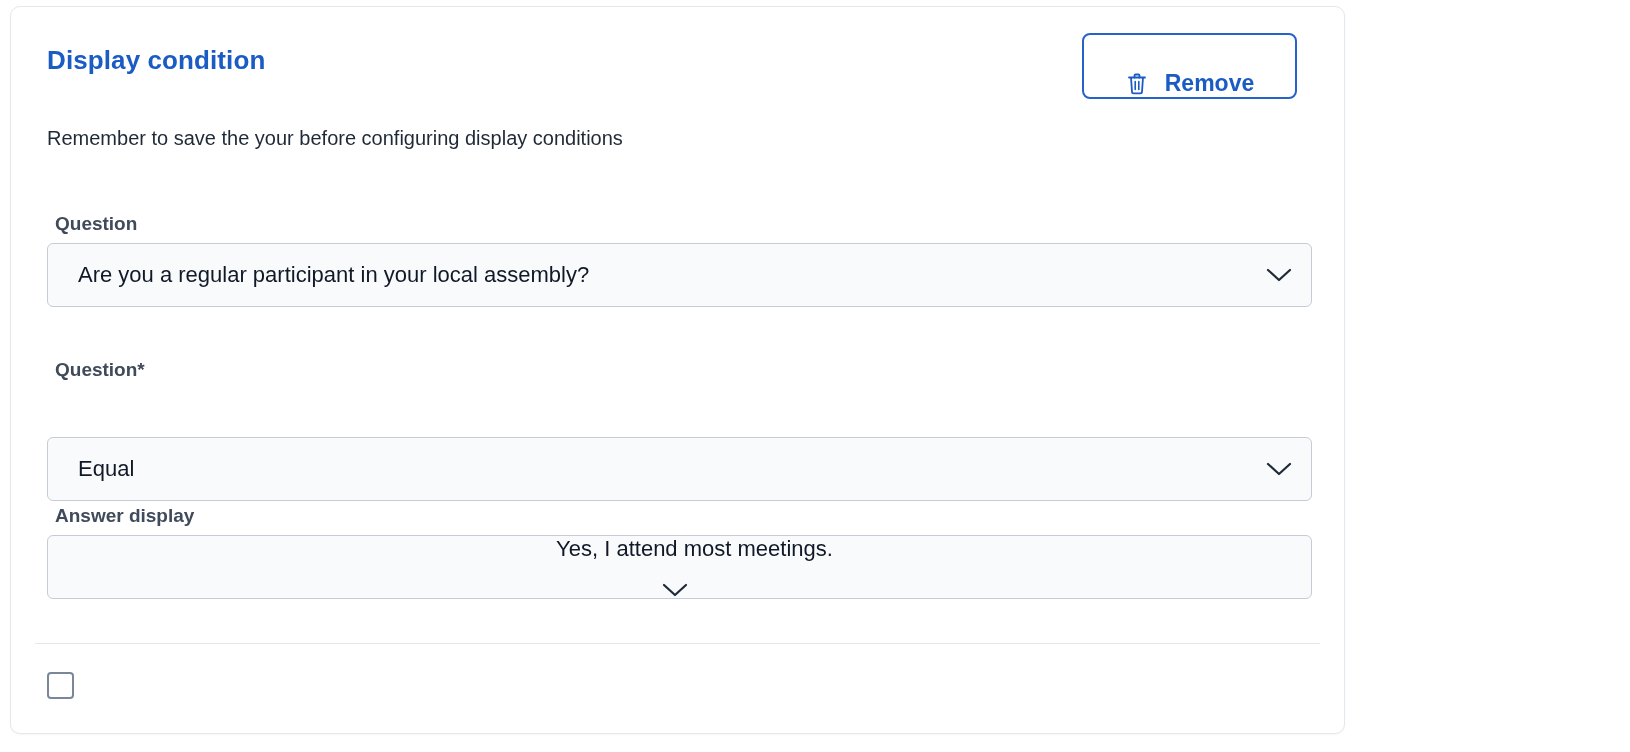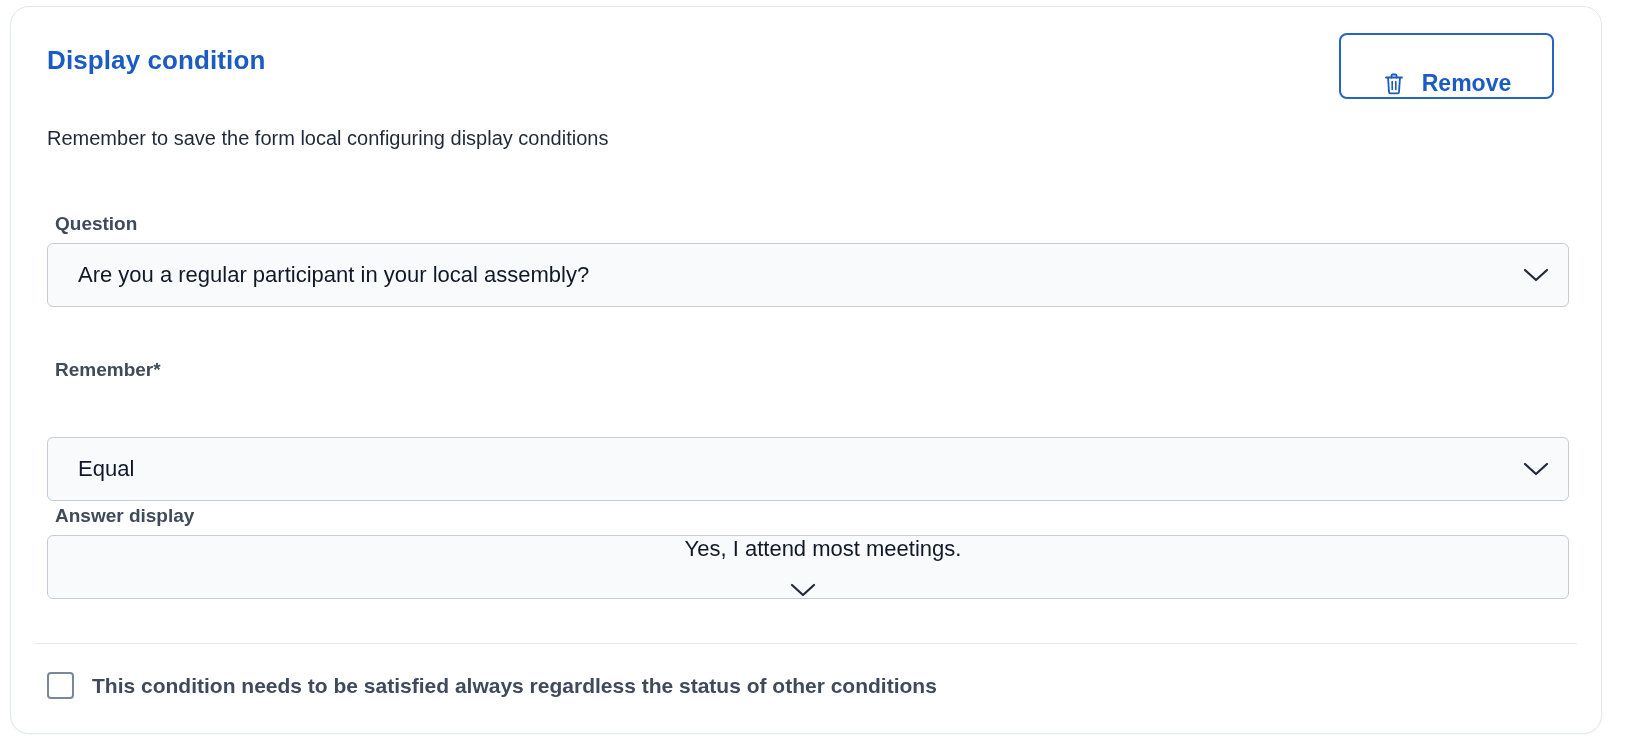--- a/index.html
+++ b/index.html
@@ -11,25 +11,25 @@
   body {
     width: 1630px;
     height: 752px;
     overflow: hidden;
   }
 
   .panel {
     position: absolute;
     left: 10px;
     top: 6px;
-    width: 1592px;
+    width: 1335px;
     height: 728px;
     background: #ffffff;
     border: 1px solid #e3e7ee;
-    border-radius: 19px;
+    border-radius: 10px;
     box-sizing: border-box;
     box-shadow: 0 1px 2px rgba(16,24,40,0.04);
   }
 
   .panel-inner {
     position: absolute;
     left: 24px;
     right: 24px;
     top: 0;
     bottom: 0;
@@ -181,33 +181,33 @@
             <path d="M3 5.5h16" stroke="#1b5bc4" stroke-width="1.8" stroke-linecap="round"></path>
             <path d="M8.5 5.5V3.6c0-.6.5-1.1 1.1-1.1h2.8c.6 0 1.1.5 1.1 1.1v1.9" stroke="#1b5bc4" stroke-width="1.8" stroke-linecap="round"></path>
             <path d="M5 5.5l1 14.2c0 .9.8 1.6 1.7 1.6h6.6c.9 0 1.7-.7 1.7-1.6l1-14.2" stroke="#1b5bc4" stroke-width="1.8" stroke-linejoin="round"></path>
             <path d="M9.2 9.5v8M12.8 9.5v8" stroke="#1b5bc4" stroke-width="1.6" stroke-linecap="round"></path>
           </svg>
         </span>
         <span>Remove</span>
       </div>
     </div>
 
-    <div class="hint">Remember to save the form local configuring display conditions</div>
+    <div class="hint">Remember to save the your before configuring display conditions</div>
 
     <div class="field-label label-question">Question</div>
     <div class="select-box select-question">
       <div class="select-value">Are you a regular participant in your local assembly?</div>
       <div class="chevron">
         <svg width="26" height="16" viewBox="0 0 26 16" fill="none" xmlns="http://www.w3.org/2000/svg">
           <path d="M2 3l11 10L24 3" stroke="#1f2937" stroke-width="2.2" stroke-linecap="round" stroke-linejoin="round"></path>
         </svg>
       </div>
     </div>
 
-    <div class="field-label label-condition">Remember*</div>
+    <div class="field-label label-condition">Question*</div>
     <div class="select-box select-condition">
       <div class="select-value">Equal</div>
       <div class="chevron">
         <svg width="26" height="16" viewBox="0 0 26 16" fill="none" xmlns="http://www.w3.org/2000/svg">
           <path d="M2 3l11 10L24 3" stroke="#1f2937" stroke-width="2.2" stroke-linecap="round" stroke-linejoin="round"></path>
         </svg>
       </div>
     </div>
 
     <div class="field-label label-answer">Answer display</div>
@@ -217,17 +217,16 @@
         <svg width="26" height="16" viewBox="0 0 26 16" fill="none" xmlns="http://www.w3.org/2000/svg">
           <path d="M2 3l11 10L24 3" stroke="#1f2937" stroke-width="2.2" stroke-linecap="round" stroke-linejoin="round"></path>
         </svg>
       </div>
     </div>
 
     <div class="divider"></div>
 
     <div class="checkbox-row">
       <div class="checkbox"></div>
-      <div class="checkbox-label">This condition needs to be satisfied always regardless the status of other conditions</div>
     </div>
 
   </div>
 </div>
 
 </body></html>

